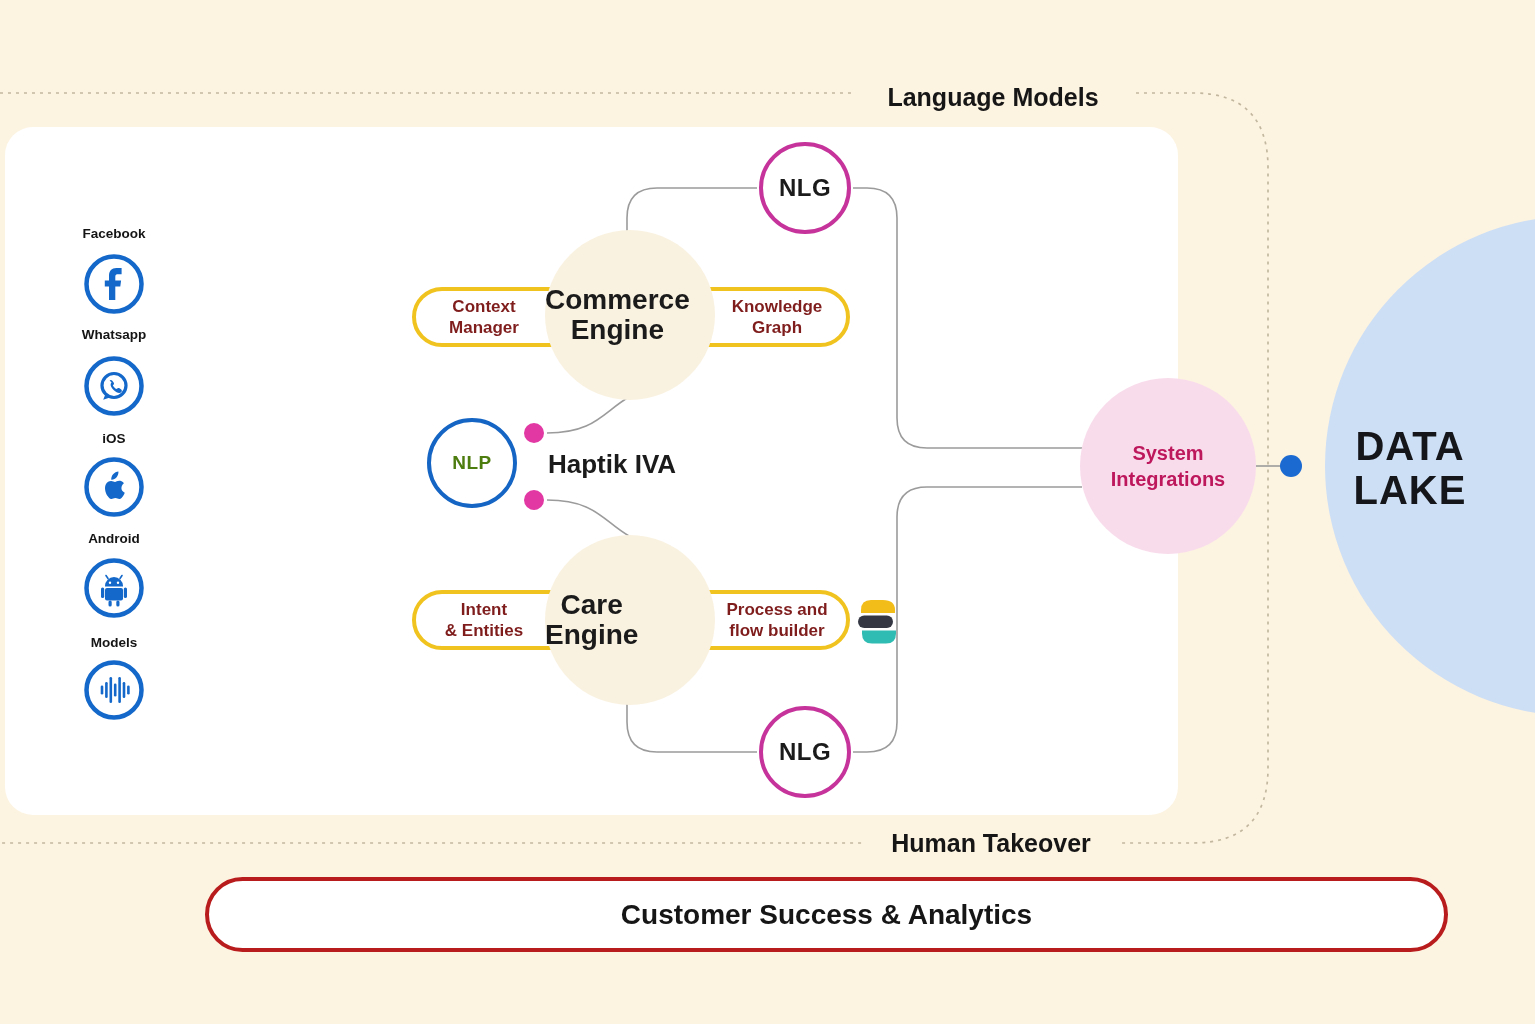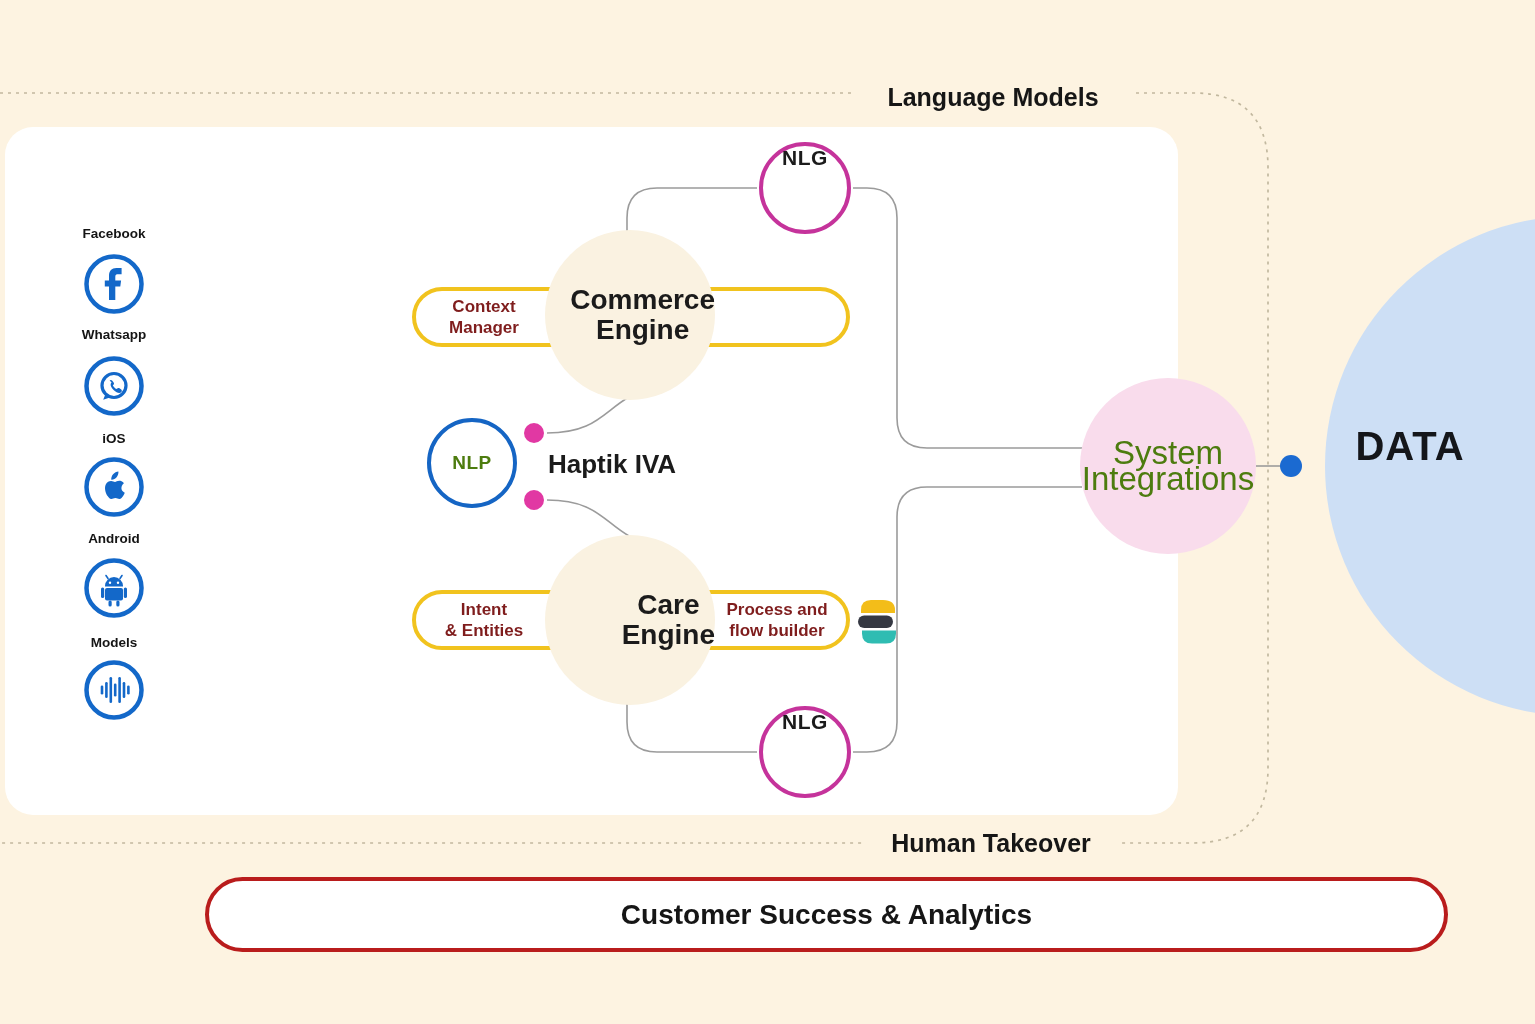--- a/index.html
+++ b/index.html
@@ -20,53 +20,53 @@
     font-weight:800;font-size:25px;line-height:40px;height:40px;color:#161616;
   }
   .ch-label{position:absolute;width:140px;text-align:center;font-size:13.5px;font-weight:700;color:#141414;}
   .ch-icon{position:absolute;width:62px;height:62px;}
   .ui-title{
     position:absolute;left:168px;top:423px;width:240px;text-align:center;
     font-size:38px;line-height:41px;font-weight:800;letter-spacing:.5px;color:#111;
   }
   .engine{
     position:absolute;width:170px;height:170px;border-radius:50%;background:#faf2e1;
-    display:flex;align-items:center;justify-content:flex-end;text-align:center;
+    display:flex;align-items:center;justify-content:flex-start;text-align:center;
     font-size:28px;line-height:30px;font-weight:800;color:#1b1b1b;
   }
   .pill{
     position:absolute;height:60px;background:#ffffff;border:4px solid #f1c31e;border-radius:34px;
     box-sizing:border-box;
   }
   .pill-text{
     position:absolute;width:150px;text-align:center;
     font-size:17px;line-height:21px;font-weight:700;color:#7f1d1d;
   }
   .nlg{
     position:absolute;width:92px;height:92px;border-radius:50%;background:#ffffff;
     border:4.5px solid #c5339b;box-sizing:border-box;
-    display:flex;justify-content:center;
-    font-size:21px;font-weight:800;color:#1b1b1b;letter-spacing:.5px;
+    display:flex;align-items:center;justify-content:center;
+    font-size:24px;font-weight:800;color:#1b1b1b;letter-spacing:.5px;
   }
   .nlp{
     position:absolute;left:427px;top:418px;width:90px;height:90px;border-radius:50%;
     background:#ffffff;border:4px solid #1565c4;box-sizing:border-box;
     display:flex;align-items:center;justify-content:center;
     font-size:19px;font-weight:800;color:#4d7c0f;letter-spacing:.5px;
   }
   .dot{
     position:absolute;width:20px;height:20px;border-radius:50%;background:#e138a3;
   }
   .haptik{
     position:absolute;left:548px;top:449px;font-size:26px;font-weight:800;color:#1b1b1b;
   }
   .sysint{
     position:absolute;left:1080px;top:378px;width:176px;height:176px;border-radius:50%;
     background:#f9dcec;display:flex;align-items:center;justify-content:center;text-align:center;
-    font-size:33px;line-height:26px;font-weight:400;color:#4d7c0f;
+    font-size:20px;line-height:26px;font-weight:700;color:#be185d;
   }
   .bluedot{
     position:absolute;left:1280px;top:455px;width:22px;height:22px;border-radius:50%;background:#1b6ad1;
   }
   .lake{
     position:absolute;left:1325px;top:216px;width:500px;height:500px;border-radius:50%;background:#cddff5;
   }
   .lake-text{
     position:absolute;left:1328px;top:424px;width:164px;text-align:center;
     font-size:40px;line-height:44px;font-weight:800;letter-spacing:1px;color:#14161a;
@@ -184,20 +184,24 @@
     <div>
       <div>Care</div>
       <div>Engine</div>
     </div>
   </div>
 
   <div class="pill-text" style="left:409px;top:296px;">
     <div>Context</div>
     <div>Manager</div>
   </div>
+  <div class="pill-text" style="left:702px;top:296px;">
+    <div>Knowledge</div>
+    <div>Graph</div>
+  </div>
   <div class="pill-text" style="left:409px;top:599px;">
     <div>Intent</div>
     <div>&amp; Entities</div>
   </div>
   <div class="pill-text" style="left:702px;top:599px;">
     <div>Process and</div>
     <div>flow builder</div>
   </div>
 
   <div class="abs" style="left:856px;top:600px;">
@@ -226,19 +230,20 @@
     <div>
       <div>System</div>
       <div>Integrations</div>
     </div>
   </div>
   <div class="bluedot"></div>
 
   <div class="lake"></div>
   <div class="lake-text">
     <div>DATA</div>
+    <div>LAKE</div>
   </div>
 
   <div class="footer-pill">
     <span>Customer Success &amp; Analytics</span>
   </div>
 
 </div>
 
 </body></html>

